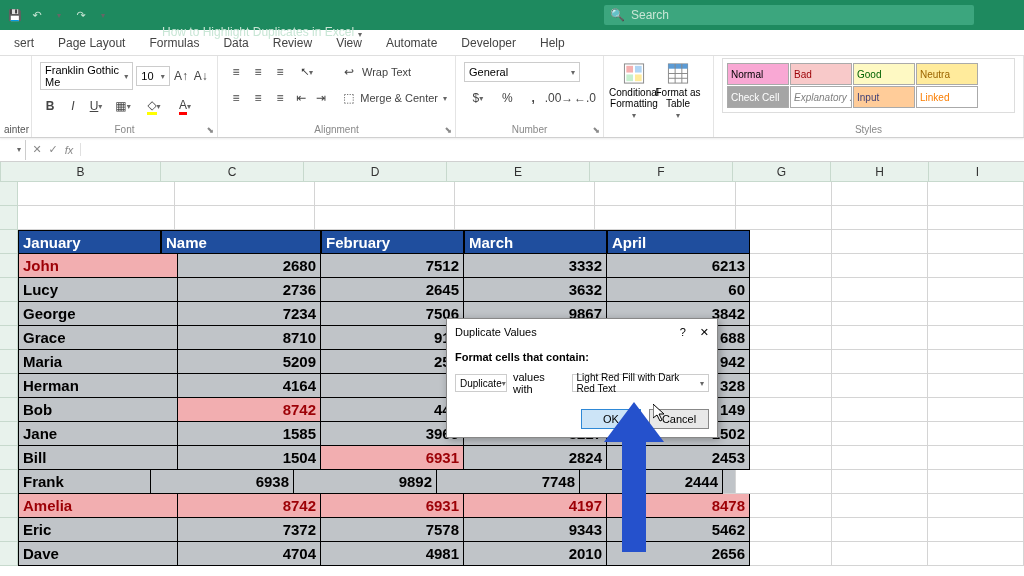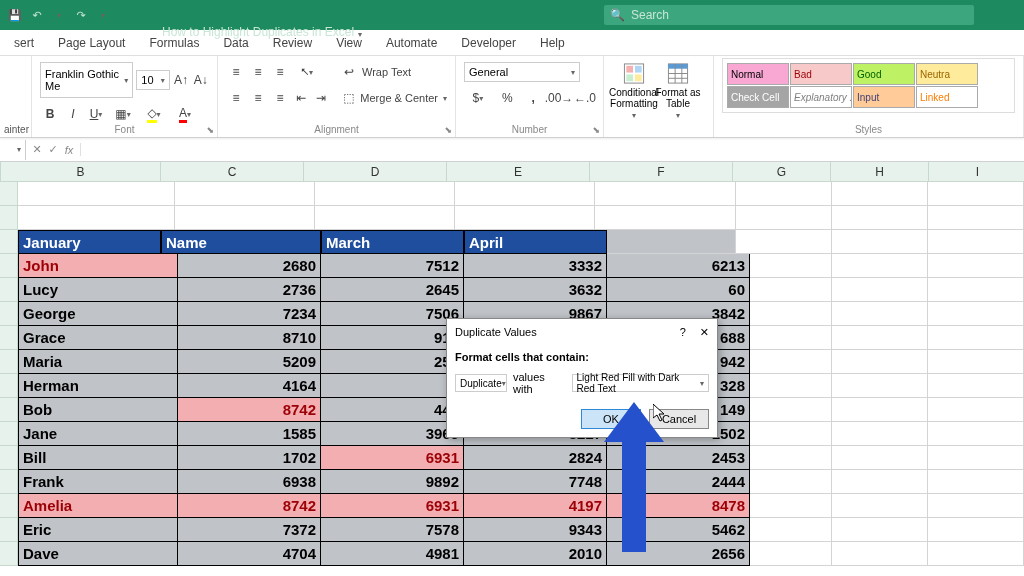--- a/index.html
+++ b/index.html
@@ -15,36 +15,36 @@
 
 .ribbontabs { height: 26px; background: #fff; border-bottom: 1px solid #e0e0e0; display: flex; align-items: center; padding-left: 2px; }
 .ribbontabs span { padding: 0 12px; font-size: 12px; color: #444; height: 100%; display: flex; align-items: center; cursor: pointer; }
 
 
 .ribbon { height: 82px; background: #fff; border-bottom: 1px solid #d0d0d0; display: flex; box-shadow: 0 1px 2px rgba(0,0,0,0.08); }
 .rgroup { border-right: 1px solid #e4e4e4; padding: 2px 8px 0 8px; display: flex; flex-direction: column; position: relative; }
 .rgroup-label { position: absolute; bottom: 2px; left: 0; right: 0; text-align: center; font-size: 10px; color: #888; }
 .rgroup-corner { position: absolute; bottom: 2px; right: 3px; font-size: 9px; color: #888; }
 .row { display: flex; align-items: center; gap: 3px; }
-.fontsel { width: 110px; height: 36px; border: 1px solid #ccc; font-size: 11px; padding: 0 4px; display: flex; align-items: center; justify-content: space-between; }
+.fontsel { width: 110px; height: 28px; border: 1px solid #ccc; font-size: 11px; padding: 0 4px; display: flex; align-items: center; justify-content: space-between; }
 .sizesel { width: 38px; height: 20px; border: 1px solid #ccc; font-size: 11px; padding: 0 4px; display: flex; align-items: center; justify-content: space-between; }
 .ico { width: 20px; height: 20px; display: flex; align-items: center; justify-content: center; font-size: 12px; color: #444; cursor: pointer; }
 .ico-wide { width: 28px; }
 .bigbtn { width: 44px; height: 62px; display: flex; flex-direction: column; align-items: center; justify-content: flex-start; padding-top: 4px; font-size: 10px; text-align: center; cursor: pointer; gap: 2px; }
 .bigbtn svg { width: 26px; height: 26px; }
 .alignrow { display: flex; gap: 2px; }
 .wtlabel { font-size: 11px; color: #444; white-space: nowrap; }
 .numfmt { width: 116px; height: 20px; border: 1px solid #ccc; font-size: 11px; padding: 0 4px; display: flex; align-items: center; justify-content: space-between; }
 
 
 .styles-gal { display: grid; grid-template-columns: repeat(4, 62px); grid-template-rows: 22px 22px; gap: 1px; padding: 4px; border: 1px solid #ddd; }
 .styles-gal .cell { font-size: 10px; display: flex; align-items: center; padding: 0 3px; border: 1px solid #aaa; white-space: nowrap; overflow: hidden; }
 .s-normal { background: #f9a8d4; }
 .s-bad { background: #f8c9c9; color: #9c0006; }
-.s-good { background: #bef264; color: #006100; }
+.s-good { background: #fef9c3; color: #006100; }
 .s-neutral { background: #ffeb9c; color: #9c6500; }
 .s-check { background: #a5a5a5; color: #fff; }
 .s-expl { background: #fff; color: #7f7f7f; font-style: italic; }
 .s-input { background: #ffcc99; color: #3f3f76; }
 .s-linked { background: #fff; color: #fa7d00; }
 
 
 .fbar { height: 24px; border-bottom: 1px solid #d0d0d0; display: flex; align-items: center; }
 .namebox { width: 26px; height: 20px; border-right: 1px solid #ccc; font-size: 11px; display: flex; align-items: center; padding: 0 4px; }
 .fxctrl { display: flex; align-items: center; gap: 2px; padding: 0 4px; border-right: 1px solid #e0e0e0; }
@@ -458,20 +458,21 @@
       <div class="cell sel-area" style="width: 143px;"></div>
       <div class="cell sel-area" style="width: 143px;"></div>
       <div class="cell" style="width: 98px;"></div>
       <div class="cell" style="width: 98px;"></div>
       <div class="cell" style="width: 98px;"></div>
     </div>
     <div class="datatable" style="top: 48px;">
       <div class="dt-row header">
         <div class="dt-cell" style="width: 143px;">January</div>
         <div class="dt-cell" style="width: 160px;">Name</div>
+        <div class="dt-cell" style="width: 143px;">February</div>
         <div class="dt-cell" style="width: 143px;">March</div>
         <div class="dt-cell" style="width: 143px;">April</div>
       </div>
       <div class="dt-row">
         <div class="dt-cell namecol dup" style="width: 160px;">John</div>
         <div class="dt-cell num" style="width: 143px;">2680</div>
         <div class="dt-cell num" style="width: 143px;">7512</div>
         <div class="dt-cell num" style="width: 143px;">3332</div>
         <div class="dt-cell num" style="width: 143px;">6213</div>
       </div>
@@ -519,27 +520,27 @@
       </div>
       <div class="dt-row">
         <div class="dt-cell namecol" style="width: 160px;">Jane</div>
         <div class="dt-cell num" style="width: 143px;">1585</div>
         <div class="dt-cell num" style="width: 143px;">3969</div>
         <div class="dt-cell num" style="width: 143px;">3217</div>
         <div class="dt-cell num" style="width: 143px;">1502</div>
       </div>
       <div class="dt-row">
         <div class="dt-cell namecol" style="width: 160px;">Bill</div>
-        <div class="dt-cell num" style="width: 143px;">1702</div>
+        <div class="dt-cell num" style="width: 143px;">1504</div>
         <div class="dt-cell num dup" style="width: 143px;">6931</div>
         <div class="dt-cell num" style="width: 143px;">2824</div>
         <div class="dt-cell num" style="width: 143px;">2453</div>
       </div>
       <div class="dt-row">
-        <div class="dt-cell namecol" style="width: 160px;">Frank</div>
+        <div class="dt-cell namecol" style="width: 133px;">Frank</div>
         <div class="dt-cell num" style="width: 143px;">6938</div>
         <div class="dt-cell num" style="width: 143px;">9892</div>
         <div class="dt-cell num" style="width: 143px;">7748</div>
         <div class="dt-cell num" style="width: 143px;">2444</div>
       </div>
       <div class="dt-row">
         <div class="dt-cell namecol dup" style="width: 160px;">Amelia</div>
         <div class="dt-cell num dup" style="width: 143px;">8742</div>
         <div class="dt-cell num dup" style="width: 143px;">6931</div>
         <div class="dt-cell num dup" style="width: 143px;">4197</div>

